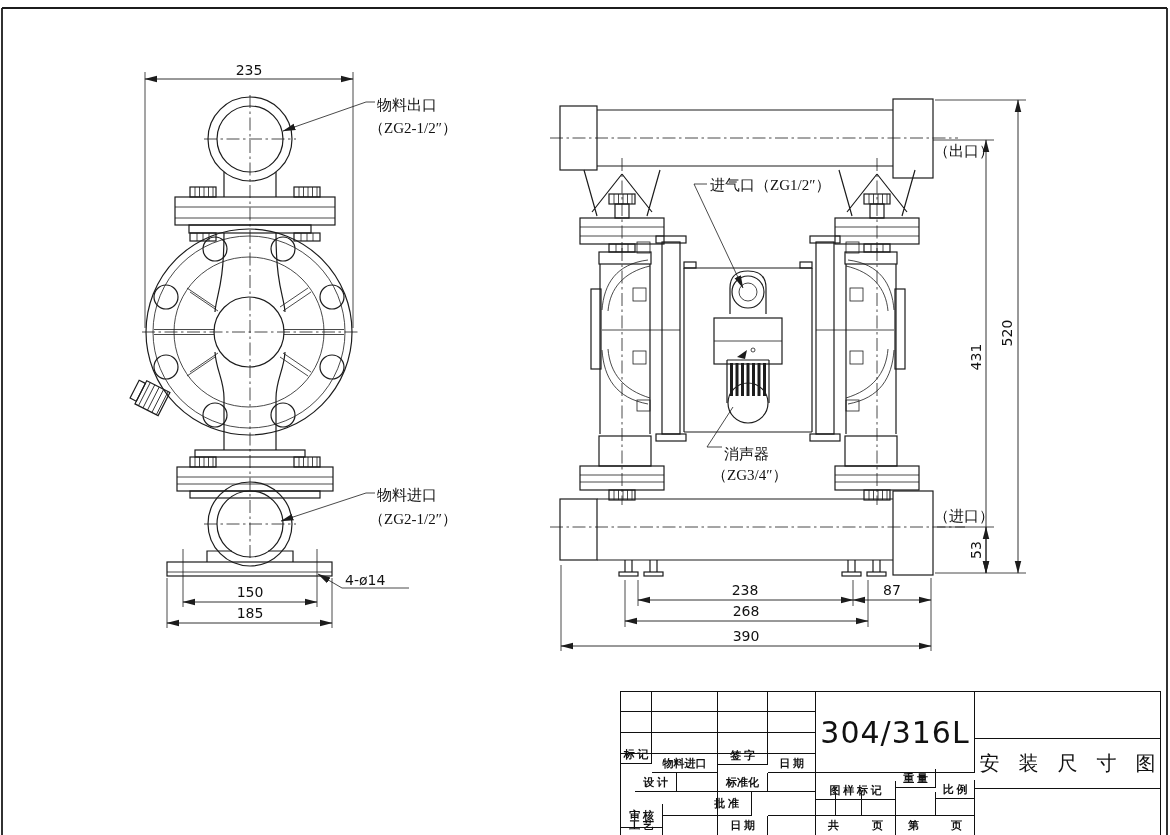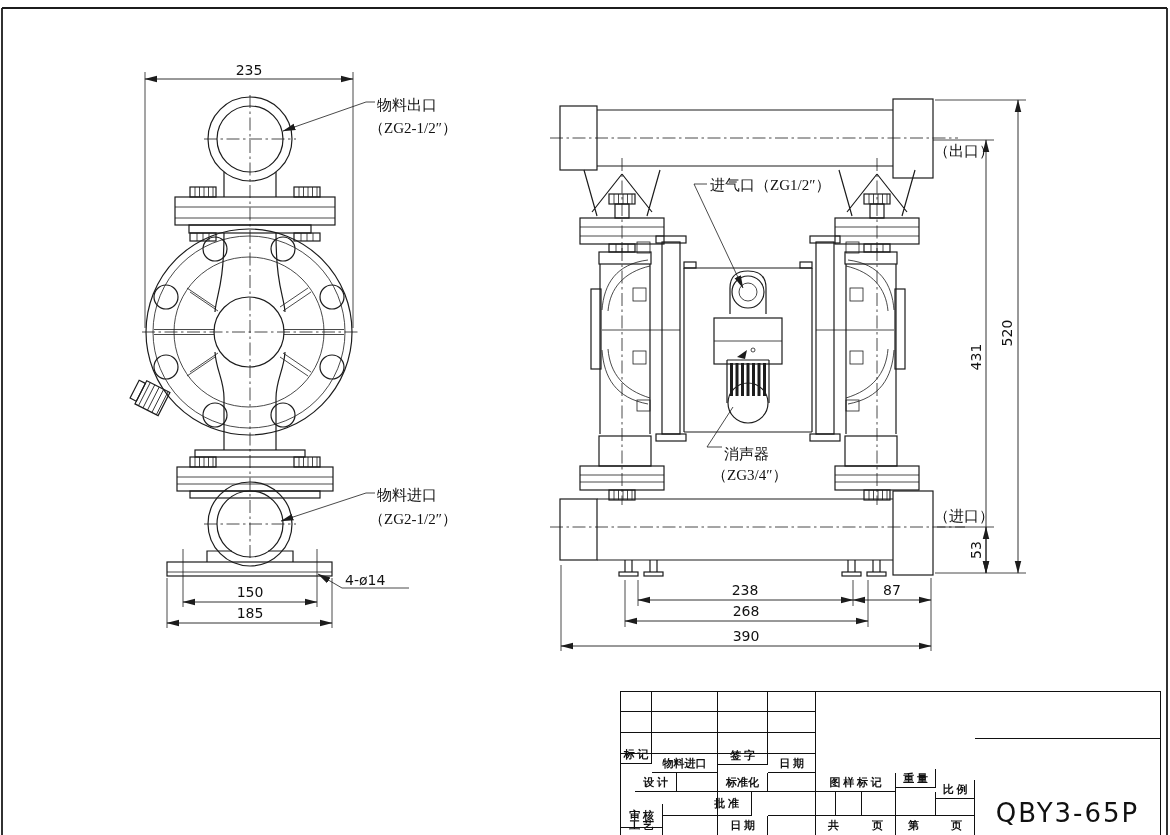--- a/index.html
+++ b/index.html
@@ -336,26 +336,27 @@
   <div class="tb-cell" style="left:0;top:41px;width:31px;height:21px"></div>
   <div class="tb-cell" style="left:31px;top:41px;width:66px;height:21px"></div>
   <div class="tb-cell" style="left:97px;top:41px;width:50px;height:21px"></div>
   <div class="tb-cell" style="left:147px;top:41px;width:48px;height:21px"></div>
 
   <div class="tb-cell" style="left:0;top:53px;width:31px;height:19px">标 记</div>
   <div class="tb-cell" style="left:31px;top:62px;width:66px;height:19px">物料进口</div>
   <div class="tb-cell" style="left:97px;top:54px;width:50px;height:19px">签 字</div>
   <div class="tb-cell" style="left:147px;top:62px;width:48px;height:19px">日 期</div>
 
+  <div class="tb-cell tb-big" style="left:195px;top:0;width:159px;height:81px">304/316L</div>
 
   <div class="tb-cell" style="left:14px;top:81px;width:42px;height:19px">设 计</div>
   <div class="tb-cell" style="left:42px;top:81px;width:55px;height:19px"></div>
   <div class="tb-cell" style="left:97px;top:81px;width:50px;height:19px">标准化</div>
   <div class="tb-cell" style="left:147px;top:81px;width:48px;height:19px"></div>
-  <div class="tb-cell" style="left:195px;top:81px;width:80px;height:19px">图 样 标 记</div>
+  <div class="tb-cell" style="left:195px;top:89px;width:80px;height:19px">图 样 标 记</div>
   <div class="tb-cell" style="left:275px;top:77px;width:40px;height:19px">重 量</div>
   <div class="tb-cell" style="left:315px;top:88px;width:39px;height:19px">比 例</div>
 
   <div class="tb-cell" style="left:0;top:112px;width:42px;height:24px">审 核</div>
   <div class="tb-cell" style="left:42px;top:100px;width:55px;height:24px"></div>
   <div class="tb-cell" style="left:81px;top:100px;width:50px;height:24px">批 准</div>
   <div class="tb-cell" style="left:147px;top:100px;width:48px;height:24px"></div>
   <div class="tb-cell" style="left:195px;top:100px;width:20px;height:24px"></div>
   <div class="tb-cell" style="left:215px;top:100px;width:26px;height:24px"></div>
   <div class="tb-cell" style="left:241px;top:100px;width:34px;height:24px"></div>
@@ -369,16 +370,16 @@
   <div class="tb-cell tb-split" style="left:195px;top:124px;width:80px;height:20px">
     <span>共</span>
     <span>页</span>
   </div>
   <div class="tb-cell tb-split" style="left:275px;top:124px;width:79px;height:20px">
     <span>第</span>
     <span>页</span>
   </div>
 
   <div class="tb-cell" style="left:354px;top:0;width:185px;height:47px;border-right:none"></div>
-  <div class="tb-cell tb-model" style="left:354px;top:97px;width:185px;height:47px;border-right:none;border-bottom:none">QBY3-65P</div>
+  <div class="tb-cell tb-title" style="left:354px;top:47px;width:185px;height:50px;border-right:none">安 装 尺 寸 图</div>
 </div>
 
 </div>
 
 </body></html>

